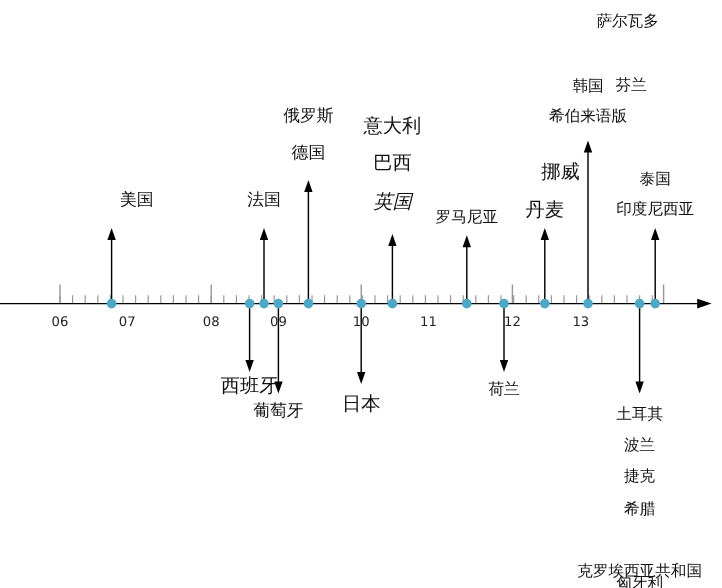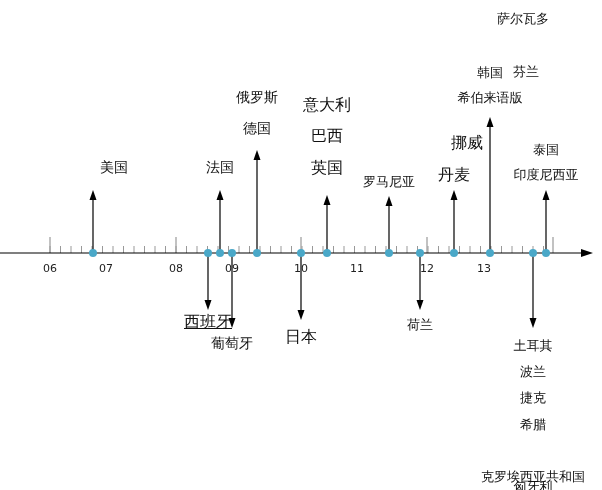--- a/index.html
+++ b/index.html
@@ -107,29 +107,29 @@
       <circle cx="490" cy="253" r="4" fill="#4aa8c8"></circle>
       <line x1="533" y1="253" x2="533" y2="320" stroke="#000" stroke-width="1.2"></line>
       <polygon points="533,328 529.5,318 536.5,318" fill="#000"></polygon>
       <circle cx="533" cy="253" r="4" fill="#4aa8c8"></circle>
       <line x1="546" y1="253" x2="546" y2="198" stroke="#000" stroke-width="1.2"></line>
       <polygon points="546,190 542.5,200 549.5,200" fill="#000"></polygon>
       <circle cx="546" cy="253" r="4" fill="#4aa8c8"></circle>
     </svg>
   <div id="labels">
       <div class="lbl md" style="left: 93px; top: 160px; margin-left: 21px;">美国</div>
-      <div class="lbl lg" style="left: 208px; top: 314px; text-decoration: underline;">西班牙</div>
+      <div class="lbl lg" style="left: 208px; top: 314px;">西班牙</div>
       <div class="lbl md" style="left: 220px; top: 160px;">法国</div>
       <div class="lbl md" style="left: 232px; top: 336px;">葡萄牙</div>
       <div class="lbl md" style="left: 257px; top: 90px;">俄罗斯</div>
       <div class="lbl md" style="left: 257px; top: 121px;">德国</div>
       <div class="lbl lg" style="left: 301px; top: 329px;">日本</div>
       <div class="lbl lg" style="left: 327px; top: 97px;">意大利</div>
       <div class="lbl lg" style="left: 327px; top: 128px;">巴西</div>
-      <div class="lbl lg" style="left: 327px; top: 160px;">英国</div>
+      <div class="lbl lg" style="left: 327px; top: 160px; font-style: italic;">英国</div>
       <div class="lbl sm" style="left: 389px; top: 175px;">罗马尼亚</div>
       <div class="lbl sm" style="left: 420px; top: 318px;">荷兰</div>
       <div class="lbl lg" style="left: 433px; top: 135px; margin-left: 34px;">挪威</div>
       <div class="lbl lg" style="left: 454px; top: 167px;">丹麦</div>
       <div class="lbl sm" style="left: 490px; top: 12px; margin-left: 33px;">萨尔瓦多</div>
       <div class="lbl sm" style="left: 490px; top: 38px; margin-top: 28px;">韩国</div>
       <div class="lbl sm" style="left: 490px; top: 65px; margin-left: 36px;">芬兰</div>
       <div class="lbl sm" style="left: 490px; top: 91px;">希伯来语版</div>
       <div class="lbl sm" style="left: 533px; top: 339px;">土耳其</div>
       <div class="lbl sm" style="left: 533px; top: 365px;">波兰</div>

